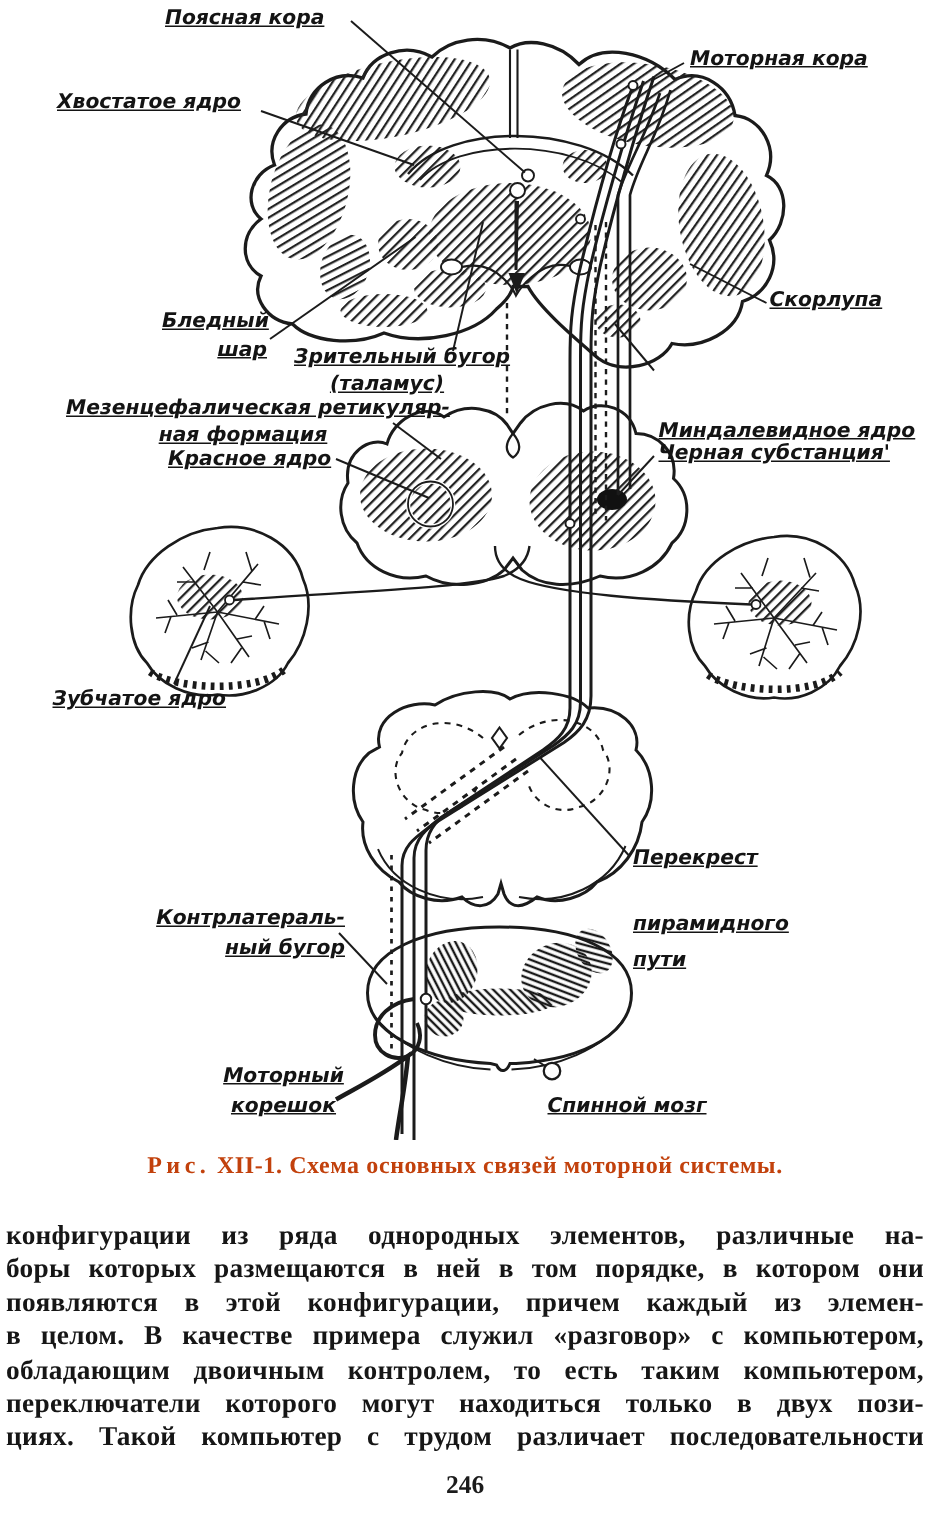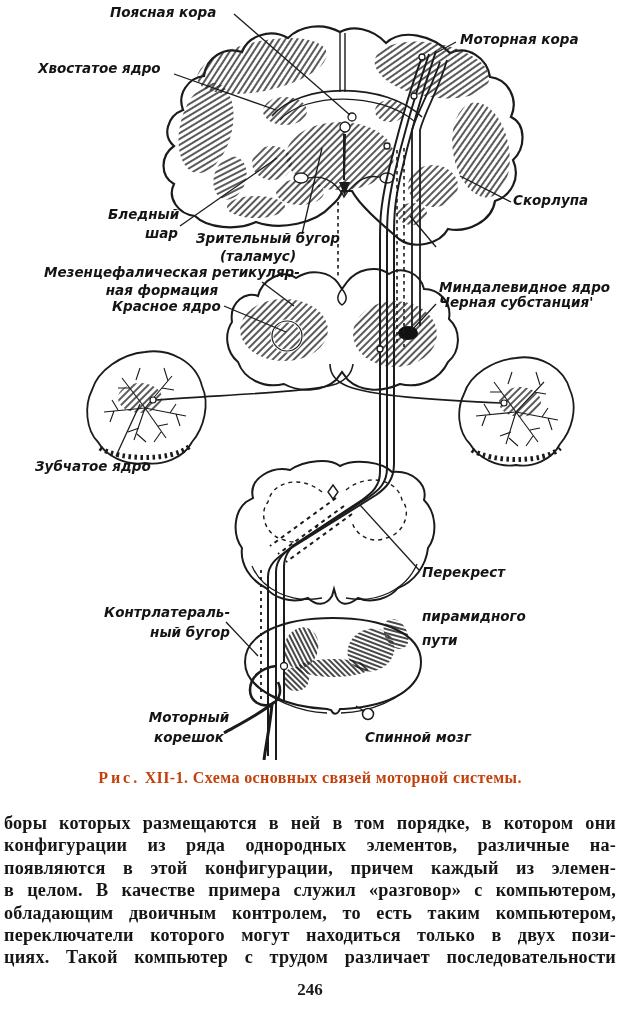--- a/index.html
+++ b/index.html
@@ -9,20 +9,21 @@
     font-family:"Liberation Serif", serif;
   }
   .figure{position:absolute;left:0;top:0;width:620px;height:760px;}
   .figure svg{position:absolute;left:0;top:0;}
   .diag-label{
     position:absolute;
     font-family:"DejaVu Sans", sans-serif;
     font-style:italic;font-weight:600;
     font-size:13.5px;line-height:1.05;color:#141414;
     white-space:nowrap;
+    text-decoration:underline;
   }
   .caption{
     position:absolute;left:0;top:769px;width:620px;text-align:center;
     font-family:"Liberation Serif", serif;font-weight:600;font-size:16px;
     color:#c2410c;letter-spacing:0.4px;
   }
   .caption .sp{letter-spacing:3px;}
   .bodytext{
     position:absolute;left:0;top:812px;width:620px;padding:0 4px;box-sizing:border-box;
   }
@@ -256,22 +257,22 @@
     <div class="diag-label" style="left:146px;top:730px;width:86px;text-align:center;">корешок</div>
     <div class="diag-label" style="left:365px;top:730px;">Спинной мозг</div>
   </div>
 
   <div class="caption">
     <span class="sp">Рис.</span>
     <span>XII-1. Схема основных связей моторной системы.</span>
   </div>
 
   <div class="bodytext">
+    <div class="bodyline">конфигурации из ряда однородных элементов, различные на-</div>
     <div class="bodyline">боры которых размещаются в ней в том порядке, в котором они</div>
-    <div class="bodyline">конфигурации из ряда однородных элементов, различные на-</div>
     <div class="bodyline">появляются в этой конфигурации, причем каждый из элемен-</div>
     <div class="bodyline">в целом. В качестве примера служил «разговор» с компьютером,</div>
     <div class="bodyline">обладающим двоичным контролем, то есть таким компьютером,</div>
     <div class="bodyline">переключатели которого могут находиться только в двух пози-</div>
     <div class="bodyline">циях. Такой компьютер с трудом различает последовательности</div>
   </div>
 
   <div class="pageno">246</div>
 
 </div>

